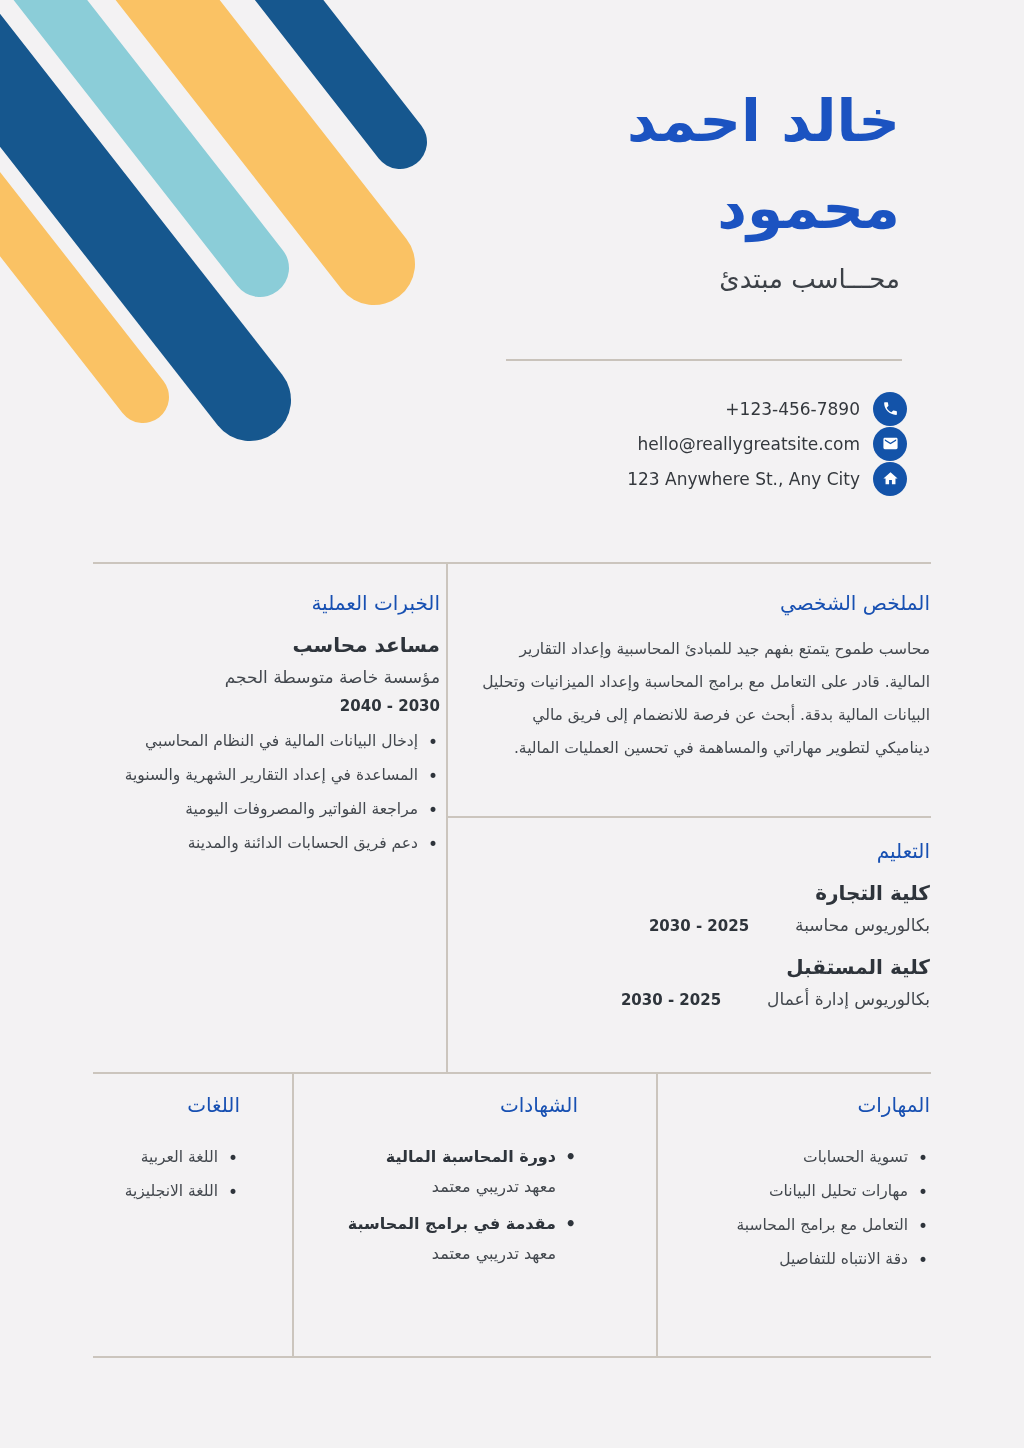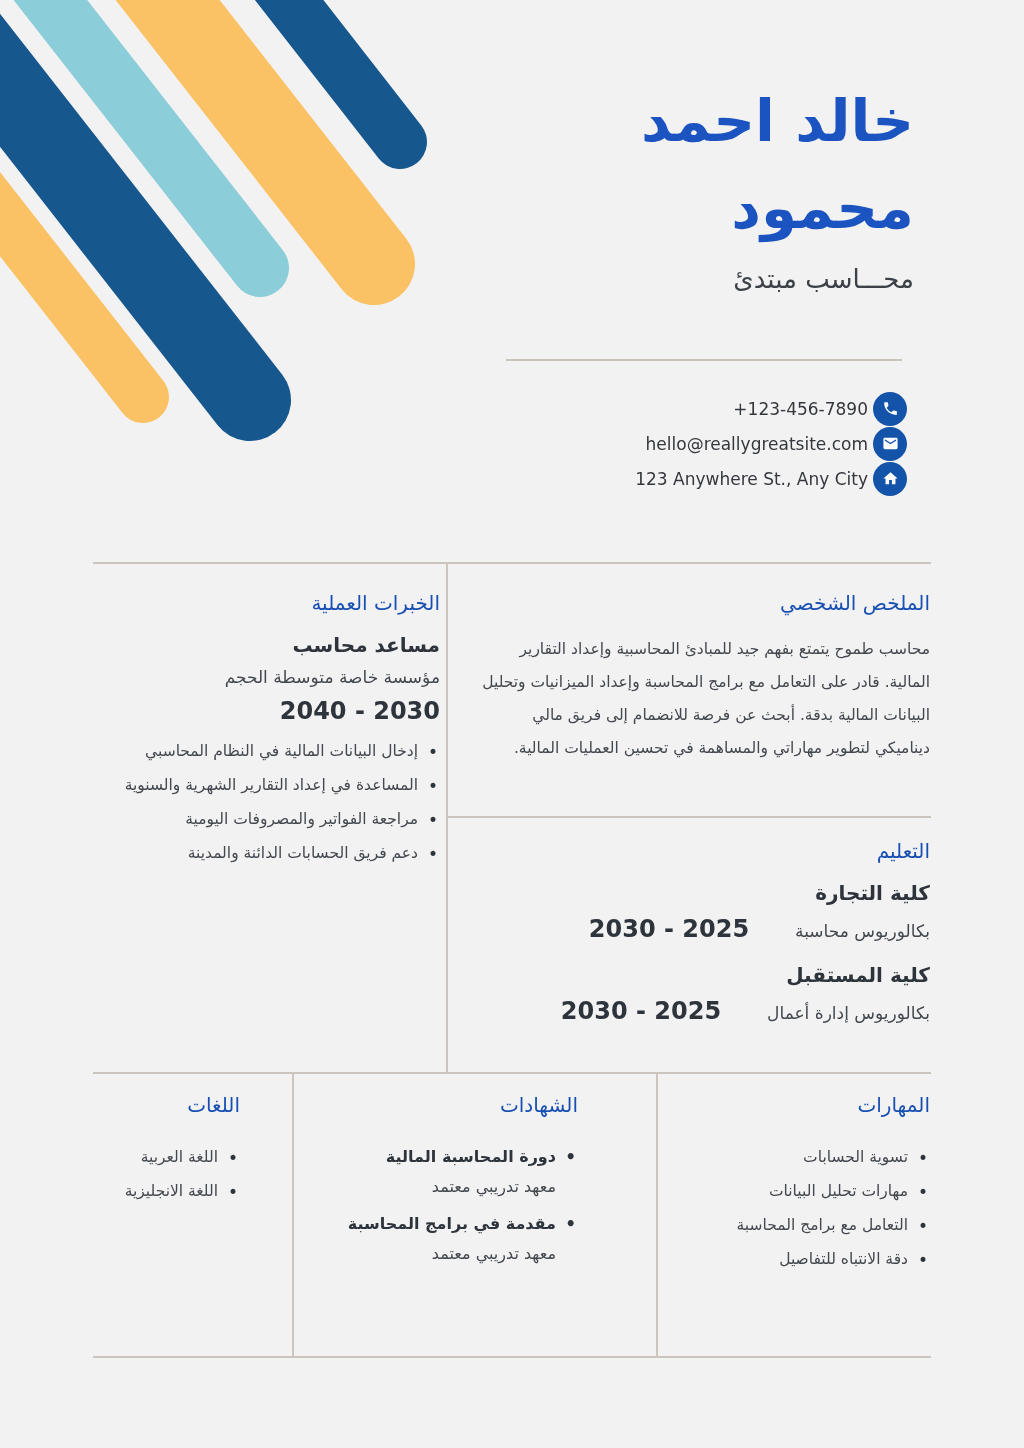--- a/index.html
+++ b/index.html
@@ -4,46 +4,46 @@
 <style>
   html,body{margin:0;padding:0;}
   body{background:#e8e8ea;font-family:"DejaVu Sans",sans-serif;}
   .page{
     position:relative;width:1024px;height:1448px;margin:0 auto;
     background:#f3f2f3;overflow:hidden;direction:rtl;
   }
   
   .decor{position:absolute;top:0;left:0;}
   
-  .header{position:absolute;top:78px;right:110px;text-align:right;}
+  .header{position:absolute;top:78px;right:124px;text-align:right;}
   .name{font-size:58px;font-weight:bold;color:#1b53c1;line-height:1.5;letter-spacing:0;}
   .job-title{margin-top:12px;font-size:26px;color:#3c4147;}
   .header-divider{position:absolute;top:359px;left:506px;width:396px;height:2px;background:#c9c3bb;}
   
   .contact{position:absolute;top:391px;right:117px;display:flex;flex-direction:column;}
-  .contact-row{display:flex;align-items:center;gap:5px;height:35px;}
+  .contact-row{display:flex;align-items:center;gap:13px;height:35px;}
   .contact-icon{flex:0 0 auto;width:34px;height:34px;border-radius:50%;background:#1353a9;
     display:flex;align-items:center;justify-content:center;}
   .contact-icon svg{width:17px;height:17px;fill:#ffffff;display:block;}
   .contact-text{direction:ltr;unicode-bidi:isolate;font-size:17px;color:#34383d;}
   
   .dv{position:absolute;background:#cbc5bd;}
   .dv-h1{top:562px;left:93px;width:838px;height:2px;}
   .dv-v1{top:562px;left:446px;width:2px;height:512px;}
   .dv-h2{top:816px;left:446px;width:485px;height:2px;}
   .dv-h3{top:1072px;left:93px;width:838px;height:2px;}
   .dv-h4{top:1356px;left:93px;width:838px;height:2px;}
   .dv-v2{top:1072px;left:292px;width:2px;height:286px;}
   .dv-v3{top:1072px;left:656px;width:2px;height:286px;}
   
   .sec-heading{font-size:20px;font-weight:normal;color:#1750b2;line-height:1.35;margin:0 0 16px 0;}
   .sub-heading{font-size:20px;font-weight:bold;color:#2e343b;margin:0 0 10px 0;}
   .experience{position:absolute;top:590px;right:584px;width:352px;text-align:right;}
   .experience .company{font-size:17px;color:#43484e;margin:0 0 10px 0;}
-  .dates{font-size:24px;font-weight:bold;color:#2e343b;}
+  .dates{font-size:15px;font-weight:bold;color:#2e343b;}
   .experience .dates{display:block;margin:0 0 14px 0;}
   ul.dot-list{list-style:none;margin:0;padding:0;}
   ul.dot-list li{position:relative;padding-right:22px;font-size:15.5px;color:#43484e;
     line-height:1.55;margin-bottom:10px;}
   ul.dot-list li::before{content:"•";position:absolute;right:2px;top:0;color:#2e343b;font-size:17px;}
   .summary{position:absolute;top:590px;right:94px;width:462px;text-align:right;}
   .summary p{margin:6px 0 0 9px;font-size:15.5px;line-height:33px;color:#43484e;}
   .education{position:absolute;top:838px;right:94px;width:480px;text-align:right;}
   .edu-entry{margin-bottom:20px;}
   .edu-row{display:flex;align-items:baseline;gap:46px;}

